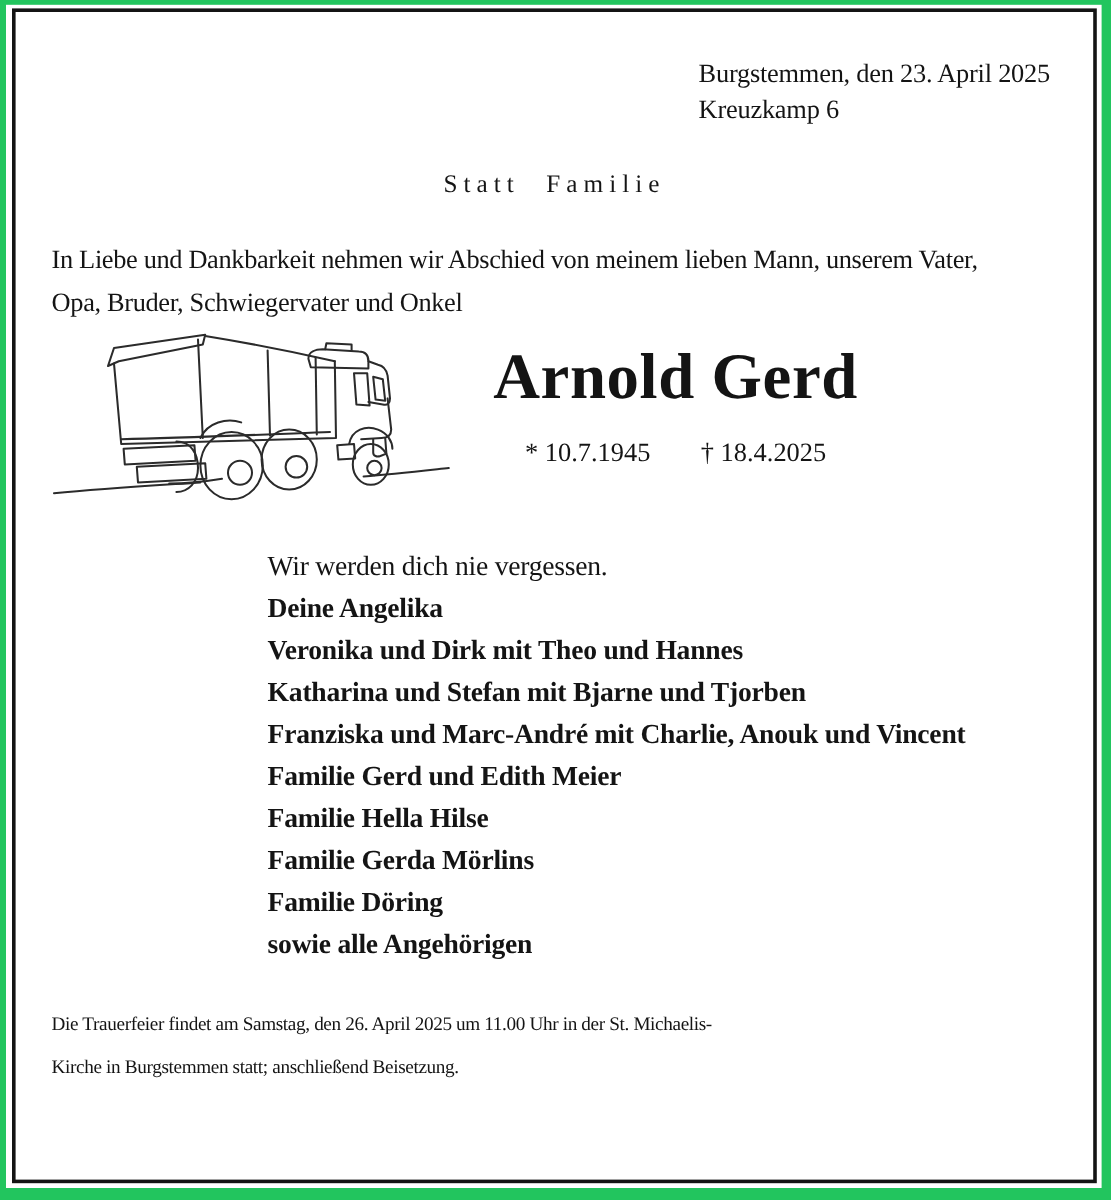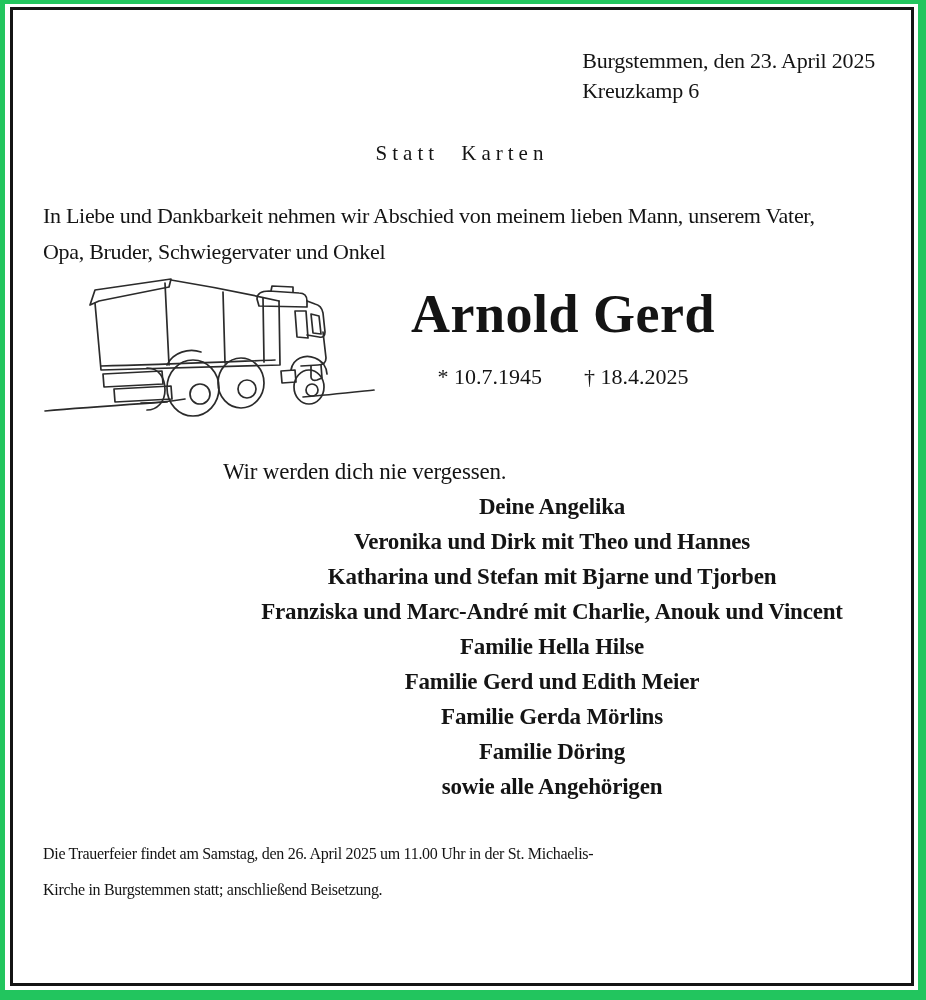--- a/index.html
+++ b/index.html
@@ -71,21 +71,21 @@
     display:flex;justify-content:center;gap:42px;
     font-size:22px;line-height:26px;
   }
   .farewell-block{
     margin-top:28px;
     margin-left:180px;
     font-size:23px;line-height:35px;
     letter-spacing:-0.2px;
   }
   .mourner-list{list-style:none;margin:0;padding:0;}
-  .mourner-list li{font-weight:bold;text-align:center;}
+  .mourner-list li{font-weight:bold;}
   .funeral{
     margin-top:32px;
     font-size:16px;line-height:36px;
     letter-spacing:-0.3px;
     white-space:pre-line;
   }
   .funeral-home{
     margin-top:22px;
     font-size:17px;line-height:20px;
   }
@@ -98,21 +98,21 @@
     <div class="frame">
       <div class="content">
 
         <div class="dateline-wrap">
           <div class="dateline">
             <div>Burgstemmen, den 23. April 2025</div>
             <div>Kreuzkamp 6</div>
           </div>
         </div>
 
-        <div class="statt-karten">Statt Karten</div>
+        <div class="statt-karten">Statt Familie</div>
 
         <div class="intro">In Liebe und Dankbarkeit nehmen wir Abschied von meinem lieben Mann, unserem Vater,
 Opa, Bruder, Schwiegervater und Onkel</div>
 
         <div class="memorial">
           <svg class="truck" width="332" height="156" viewBox="0 0 332 156" xmlns="http://www.w3.org/2000/svg">
 
             <path class="ln" d="M2,141 C45,137 95,134 124,132"></path>
             <path class="ln" d="M260,127 C285,125 312,122 331,120"></path>
 
@@ -163,22 +163,22 @@
           </div>
         </div>
 
         <div class="farewell-block">
           <div>Wir werden dich nie vergessen.</div>
           <ul class="mourner-list">
             <li>Deine Angelika</li>
             <li>Veronika und Dirk mit Theo und Hannes</li>
             <li>Katharina und Stefan mit Bjarne und Tjorben</li>
             <li>Franziska und Marc-André mit Charlie, Anouk und Vincent</li>
+            <li>Familie Gerd und Edith Meier</li>
             <li>Familie Hella Hilse</li>
-            <li>Familie Gerd und Edith Meier</li>
             <li>Familie Gerda Mörlins</li>
             <li>Familie Döring</li>
             <li>sowie alle Angehörigen</li>
           </ul>
         </div>
 
         <div class="funeral">Die Trauerfeier findet am Samstag, den 26. April 2025 um 11.00 Uhr in der St. Michaelis-
 Kirche in Burgstemmen statt; anschließend Beisetzung.</div>
 
 

